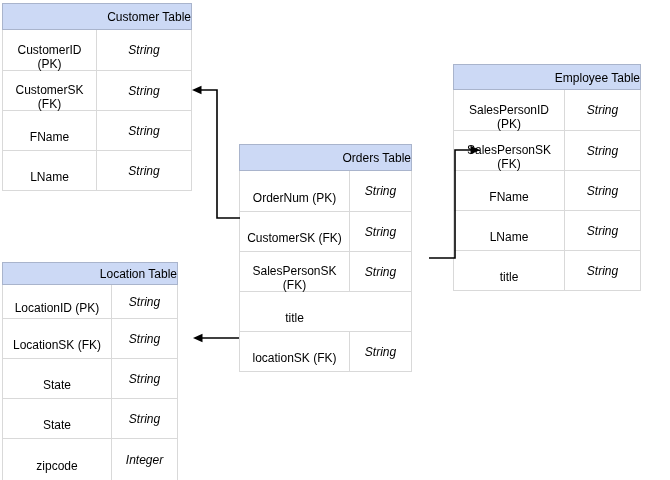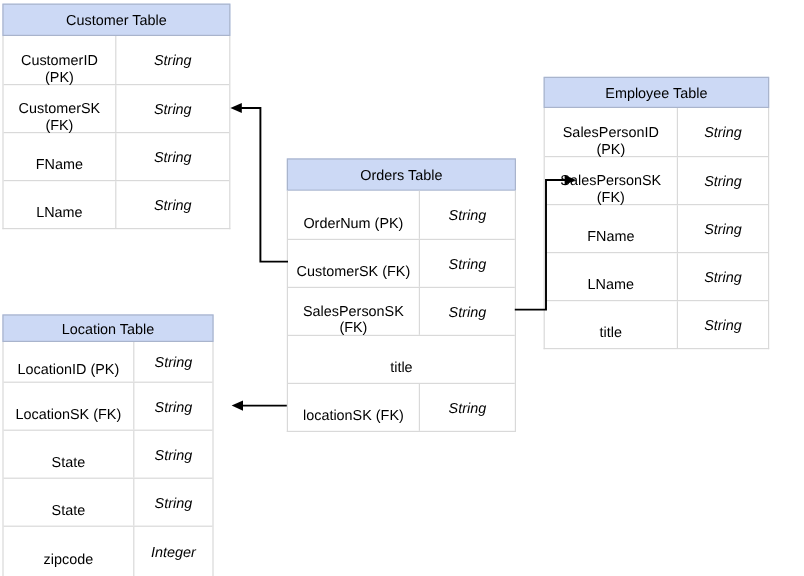--- a/index.html
+++ b/index.html
@@ -9,34 +9,34 @@
     background:#ffffff;
     overflow:hidden;
     font-family:"Liberation Sans",sans-serif;
     font-size:12px;
     color:var(--text,#000);
   }
   .etable{position:absolute;box-sizing:border-box;}
   .thead{
     height:var(--hh,26px);
     line-height:var(--hh,26px);
-    text-align:center;
+    text-align:right;
     background:var(--header-fill,#ccd9f5);
     border:1px solid var(--header-border,#a9b4cc);
     box-sizing:border-box;
     overflow:hidden;
   }
   .tbody{
     border:1px solid var(--row-border,#d9d9d9);
     border-top:none;
     background:#ffffff;
     box-sizing:border-box;
   }
   .trow{display:flex;height:40px;box-sizing:border-box;}
-  .trow + .trow{border-top:1px solid var(--row-border,#d9d9d9);justify-content:center;}
+  .trow + .trow{border-top:1px solid var(--row-border,#d9d9d9);}
   .cell{
     display:flex;align-items:center;justify-content:center;
     text-align:center;box-sizing:border-box;
     padding:0 2px;line-height:14px;
   }
   .field{width:var(--c1,110px);white-space:pre-line;margin-top:13px;}
   .type{flex:1;border-left:1px solid var(--row-border,#d9d9d9);font-style:italic;}
   .overlay{
     position:absolute;left:0;top:0;width:670px;height:480px;
     pointer-events:none;
@@ -65,21 +65,21 @@
         <div class="cell field">FName</div>
         <div class="cell type">String</div>
       </div>
       <div class="trow">
         <div class="cell field">LName</div>
         <div class="cell type">String</div>
       </div>
     </div>
   </div>
 
-  <div class="etable" style="left:239px;top:132px;width:191px;--hh:27px;--c1:109px">
+  <div class="etable" style="left:239px;top:144px;width:173px;--hh:27px;--c1:109px">
     <div class="thead">Orders Table</div>
     <div class="tbody">
       <div class="trow">
         <div class="cell field">OrderNum (PK)</div>
         <div class="cell type">String</div>
       </div>
       <div class="trow">
         <div class="cell field">CustomerSK (FK)</div>
         <div class="cell type">String</div>
       </div>

